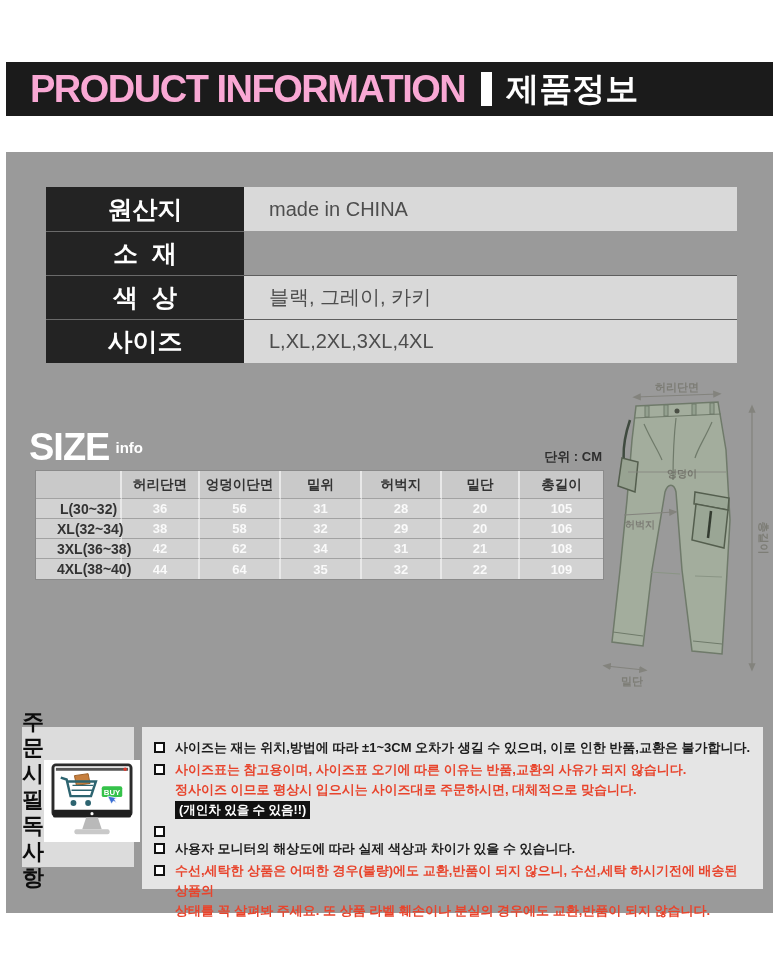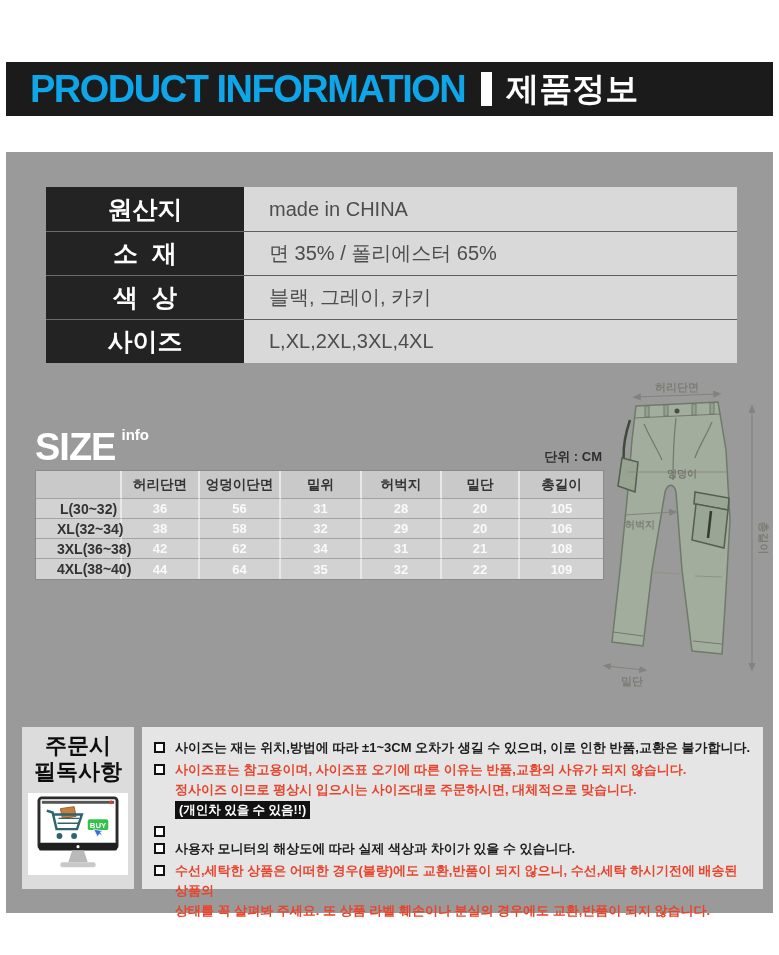--- a/index.html
+++ b/index.html
@@ -3,39 +3,39 @@
 <meta charset="utf-8">
 <style>
   * { margin:0; padding:0; box-sizing:border-box; }
   html,body { width:779px; height:955px; background:#ffffff; overflow:hidden;
               font-family:"Liberation Sans","DejaVu Sans",sans-serif; }
   .abs { position:absolute; }
 
   
   .header-bar { left:6px; top:62px; width:767px; height:54px; background:#1b1b1b;
                 display:flex; align-items:center; padding-left:24px; }
-  .header-en { color:#0ea5e9; font-size:38px; font-weight:bold; letter-spacing:-1.5px; white-space:pre; }
+  .header-en { color:#f9a8d4; font-size:38px; font-weight:bold; letter-spacing:-1.5px; white-space:pre; }
   .header-sep { display:inline-block; width:11px; height:34px; background:#ffffff; margin:0 14px 0 16px; }
   .header-ko { color:#ffffff; font-size:33px; font-weight:600; }
 
   
   .gray-panel { left:6px; top:152px; width:767px; height:761px; background:#9a9a9a; }
 
   
   .spec-table { left:40px; top:35px; width:691px; height:176px; display:flex; flex-direction:column; }
   .spec-row { flex:1; display:flex; }
   .spec-row + .spec-row .spec-label { border-top:1px solid #6a6a6a; }
   .spec-row + .spec-row .spec-value { border-top:1px solid #5e5e5e; }
   .spec-label { width:198px; background:#232323; color:#ffffff; font-size:25px; font-weight:bold;
                 display:flex; align-items:center; justify-content:center; white-space:pre; }
   .spec-value { flex:1; background:#d9d9d9; color:#4d4d4d; font-size:20px;
                 display:flex; align-items:center; padding-left:25px; }
 
   
-  .size-title { left:29px; top:274px; color:#ffffff; display:flex; align-items:flex-start; }
+  .size-title { left:23px; top:274px; color:#ffffff; display:flex; align-items:center; }
   .size-title .big { font-size:38px; font-weight:bold; letter-spacing:-1px; }
   .size-title .small { font-size:15px; font-weight:bold; margin-left:6px; }
   .unit-label { left:29px; top:296px; width:567px; text-align:right; color:#2e2e2e;
                 font-size:13px; font-weight:bold; }
 
   table.size-table { left:29px; top:318px; width:567px; position:absolute;
                      border-collapse:separate; border-spacing:0; table-layout:fixed;
                      border:1px solid #8a8a8a; }
   .size-table th, .size-table td { border-right:2px solid #e8e8e8; border-bottom:1px solid #a2a2a2;
                                    text-align:center; vertical-align:middle; }
@@ -43,22 +43,22 @@
   .size-table tr:last-child td { border-bottom:none; }
   .size-table th { height:28px; background:#c9c9c9; color:#333333; font-size:13.5px; font-weight:bold; }
   .size-table td { height:20px; background:#d2d2d2; }
   .size-table td.lbl { color:#333333; font-size:14px; font-weight:bold;padding-left:21px; }
   .size-table td.num { color:#fafafa; font-size:13px; font-weight:bold; }
 
   
   .pants-fig { left:594px; top:228px; width:179px; height:325px; }
 
   
-  .notice-left { left:16px; top:575px; width:112px; height:162px; background:#dcdcdc;
-                 display:flex; flex-direction:column; align-items:center; }
+  .notice-left { left:16px; top:575px; width:112px; height:140px; background:#dcdcdc;
+                 display:flex; flex-direction:row; align-items:center; }
   .notice-title { margin-top:6px; text-align:center; color:#0d0d0d; font-size:22px;
                   line-height:26px; font-weight:600; }
   .monitor-wrap { margin-top:8px; width:100px; height:82px; background:#ffffff;
                   display:flex; align-items:center; justify-content:center; }
   .notes-box { left:136px; top:575px; width:621px; height:162px; background:#e5e5e5;
                padding:11px 10px 0 12px; }
   .note-row { display:flex; align-items:flex-start; margin-bottom:2px; }
   .checkbox { flex:0 0 auto; width:11px; height:11px; border:2.5px solid #111111;
               background:#ffffff; margin:4px 10px 0 0; }
   .note-text { font-size:13px; font-weight:600; line-height:20px; color:#1c1c1c; }
@@ -77,21 +77,20 @@
 
 <div class="abs gray-panel">
 
   <div class="abs spec-table">
     <div class="spec-row">
       <div class="spec-label">원산지</div>
       <div class="spec-value">made in CHINA</div>
     </div>
     <div class="spec-row">
       <div class="spec-label">소  재</div>
-      <div class="spec-value">면 35% / 폴리에스터 65%</div>
     </div>
     <div class="spec-row">
       <div class="spec-label">색  상</div>
       <div class="spec-value">블랙, 그레이, 카키</div>
     </div>
     <div class="spec-row">
       <div class="spec-label">사이즈</div>
       <div class="spec-value">L,XL,2XL,3XL,4XL</div>
     </div>
   </div>

